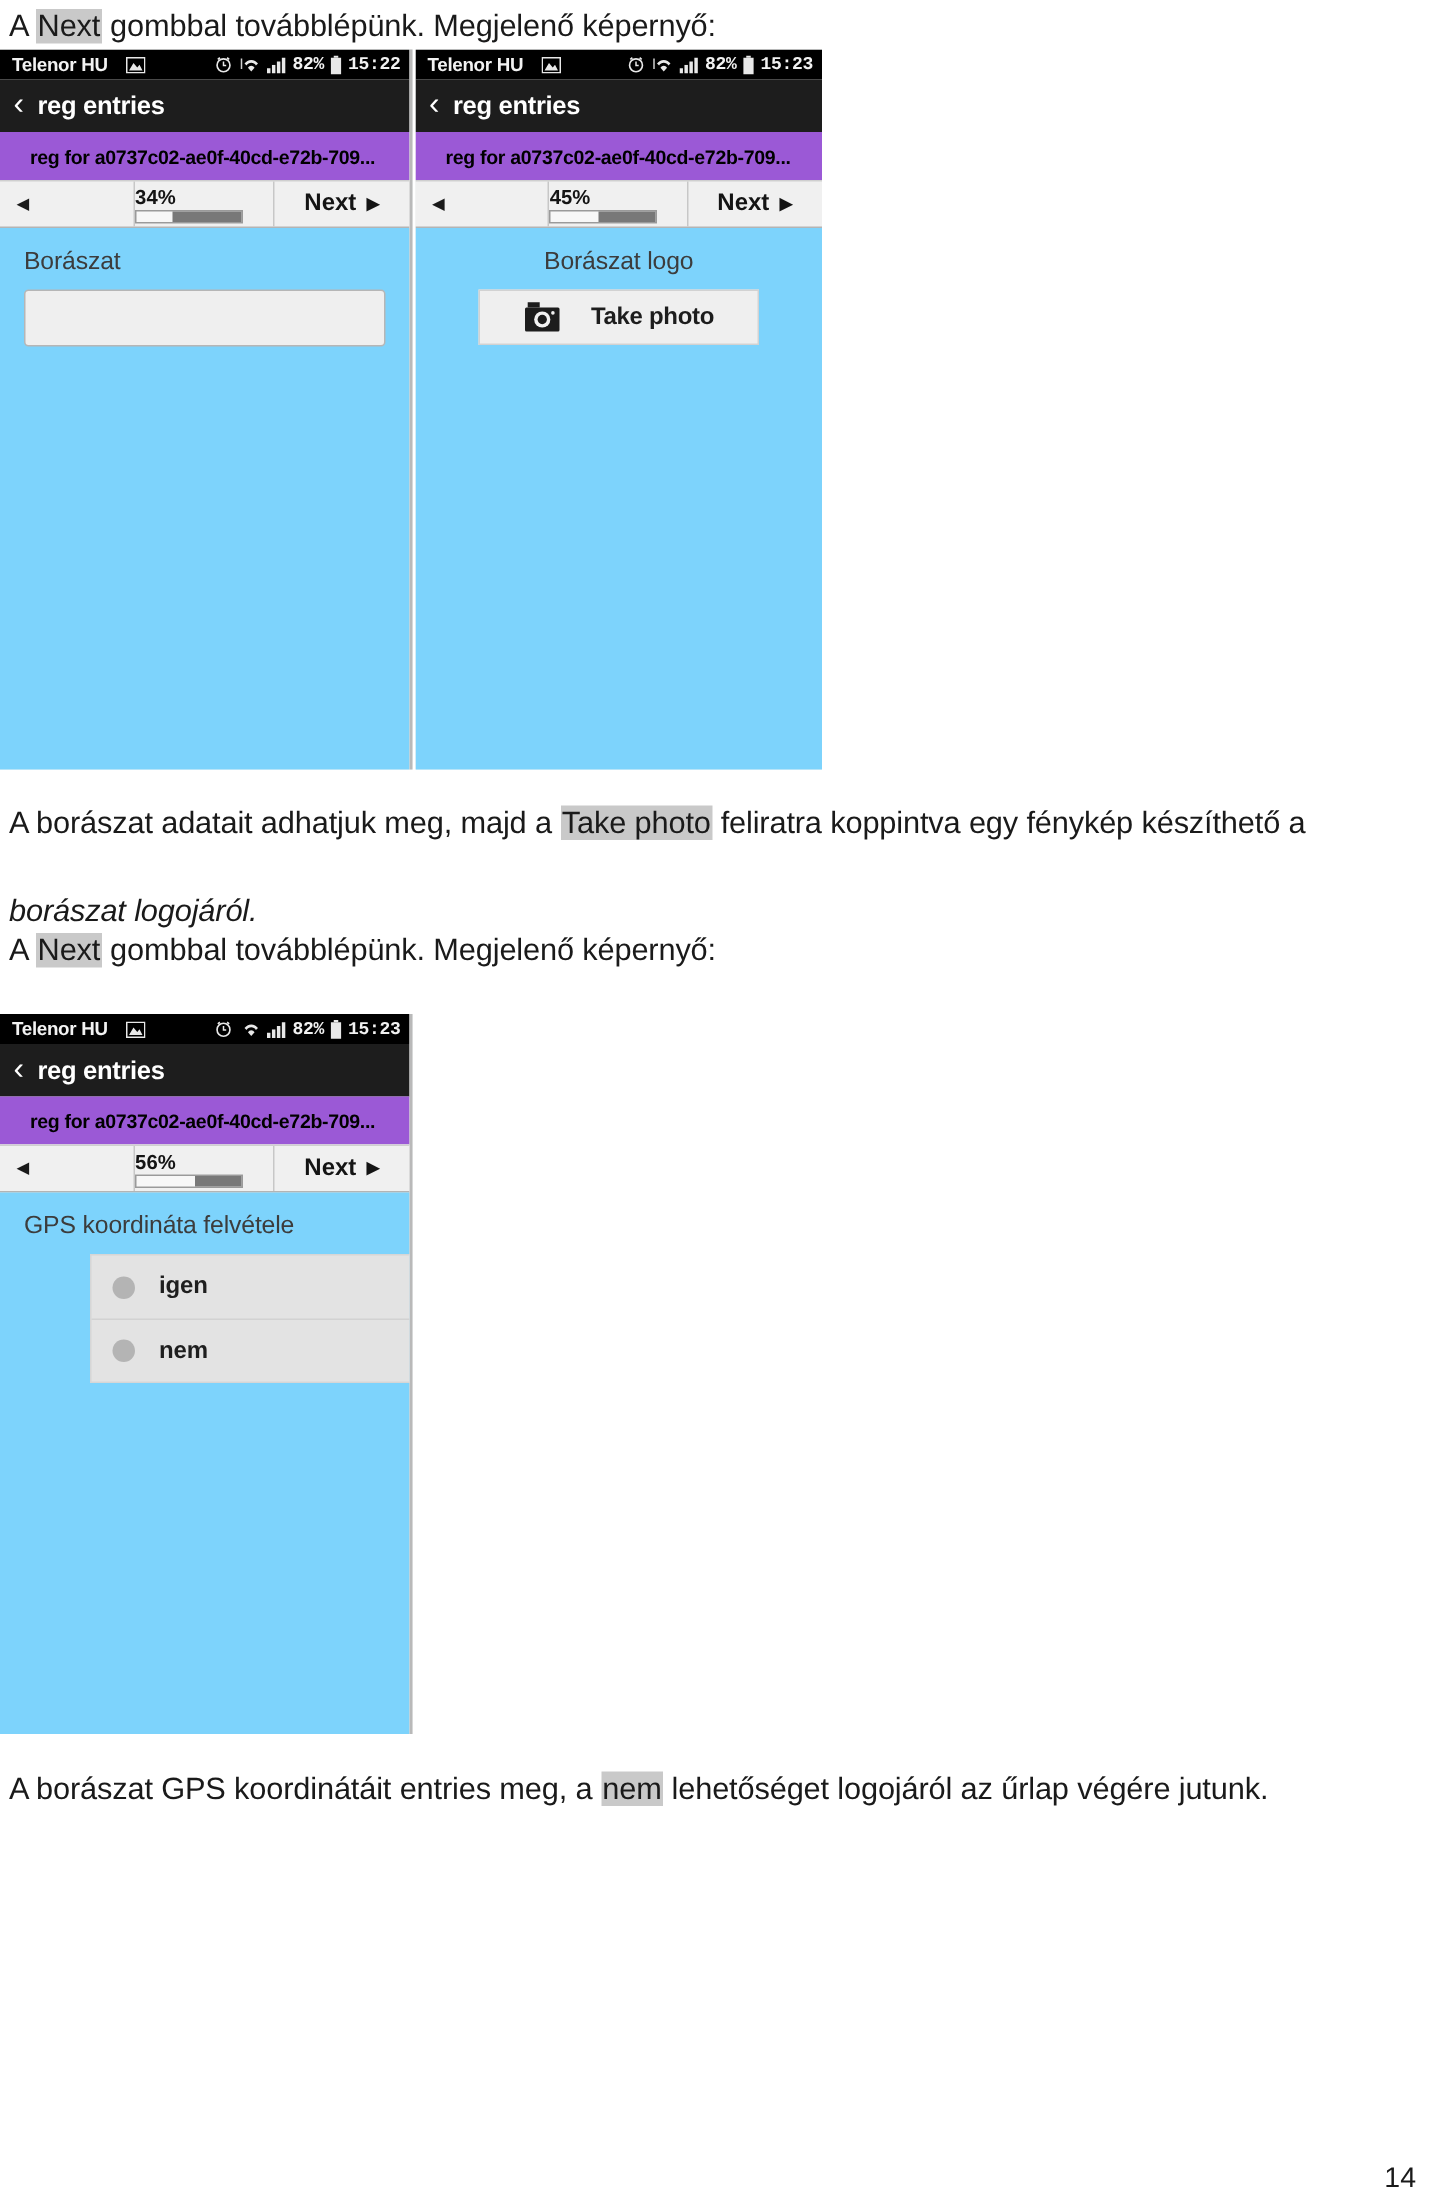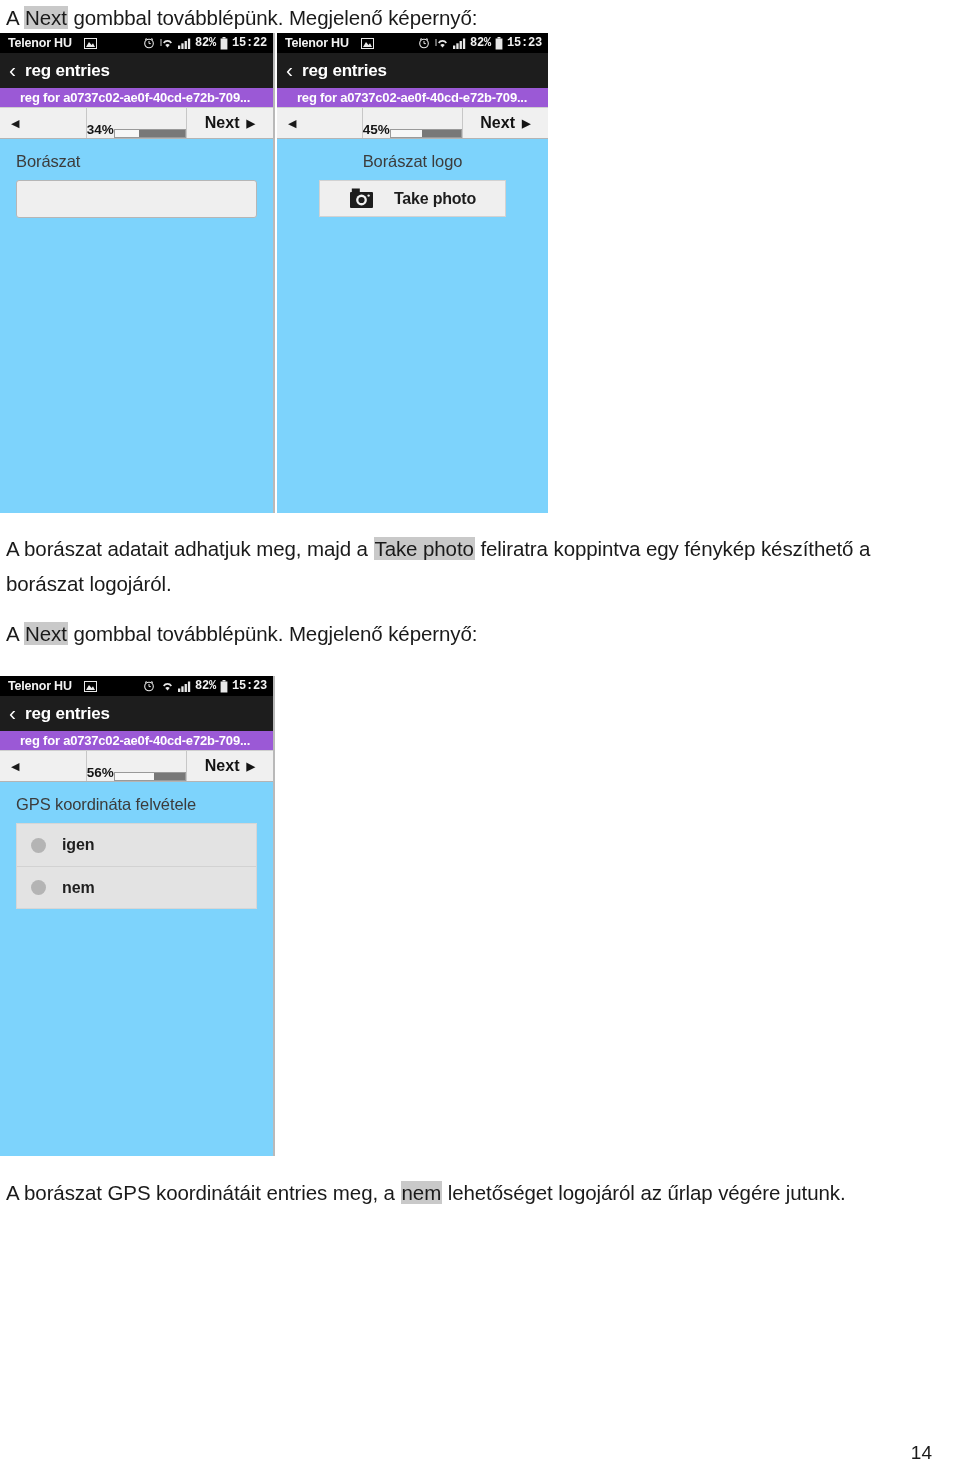--- a/index.html
+++ b/index.html
@@ -77,23 +77,23 @@
     margin-top: -2px;
   }
   .titlebar .ttl {
     font-size: 17px;
     font-weight: bold;
     letter-spacing: -0.2px;
   }
 
   
   .entrybar {
-    height: 19px;
+    height: 32px;
     background: #9b59d6;
-    color: #ffffff;
+    color: #000000;
     display: flex;
     align-items: center;
     padding-left: 20px;
     font-size: 13px;
     font-weight: bold;
     letter-spacing: -0.2px;
     box-sizing: border-box;
     overflow: hidden;
     white-space: nowrap;
   }
@@ -114,22 +114,22 @@
     align-items: center;
     padding-left: 11px;
     border-right: 1px solid #c7c7c7;
     box-sizing: border-box;
     font-size: 13px;
     color: #1a1a1a;
   }
   .nav-prog {
     flex: 1;
     display: flex;
-    flex-direction: row;
-    align-items: flex-end;
+    flex-direction: column;
+    align-items: flex-start;
     justify-content: center;
     border-right: 1px solid #c7c7c7;
     box-sizing: border-box;
     padding-top: 1px;
   }
   .nav-prog .pct {
     font-size: 13.5px;
     font-weight: bold;
     color: #141414;
     line-height: 13px;
@@ -225,21 +225,21 @@
   .radio-lbl {
     font-size: 16px;
     font-weight: bold;
     color: #1f1f1f;
     letter-spacing: -0.1px;
   }
 
   
   .pagenum {
     position: absolute;
-    right: 28px;
+    right: 16px;
     bottom: 10px;
     font-size: 19px;
     color: #1a1a1a;
   }
 </style>
 </head>
 <body>
 
 <div class="doc-par" style="left:6px; top:2px;"><span>A </span><span class="hl">Next</span><span> gombbal továbblépünk. Megjelenő képernyő:</span></div>
 
@@ -382,21 +382,21 @@
         <circle cx="12.5" cy="12" r="5.4" fill="#f2f2f2"></circle>
         <circle cx="12.5" cy="12" r="3.1" fill="#1d1d1d"></circle>
         <circle cx="19.6" cy="7.6" r="1.2" fill="#f2f2f2"></circle>
       </svg>
       <span class="lbl">Take photo</span>
     </div>
   </div>
 </div>
 
 <div class="doc-par" style="left:6px; top:533px;"><span>A borászat adatait adhatjuk meg, majd a </span><span class="hl">Take photo</span><span> feliratra koppintva egy fénykép készíthető a</span></div>
-<div class="doc-par" style="left:6px; top:568px;"><span>borászat logojáról.</span></div>
+<div class="doc-par" style="left:6px; top:592px;font-style:italic;"><span>borászat logojáról.</span></div>
 <div class="doc-par" style="left:6px; top:618px;"><span>A </span><span class="hl">Next</span><span> gombbal továbblépünk. Megjelenő képernyő:</span></div>
 
 <div class="phone bordered" style="left:0px; top:676px; width:275px; height:480px;">
 
   <div class="statusbar">
     <span class="sb-carrier">
       <span>Telenor HU</span>
       <svg width="13" height="11" viewBox="0 0 13 11">
         <rect x="0.5" y="0.5" width="12" height="10" fill="none" stroke="#e8e8e8"></rect>
         <path d="M2 9 L5 4 L7.5 7 L9 5.2 L11 9 Z" fill="#e8e8e8"></path>
@@ -448,21 +448,21 @@
       </div>
     </div>
     <div class="nav-next">
       <span>Next</span>
       <span class="arrow-s">▶</span>
     </div>
   </div>
 
   <div class="formbody">
     <div class="field-label">GPS koordináta felvétele</div>
-    <div class="radio-group" style="width:100%;">
+    <div class="radio-group" style="width:100%;margin-left:44px;">
       <div class="radio-row">
         <span class="radio-dot"></span>
         <span class="radio-lbl">igen</span>
       </div>
       <div class="radio-row">
         <span class="radio-dot"></span>
         <span class="radio-lbl">nem</span>
       </div>
     </div>
   </div>

